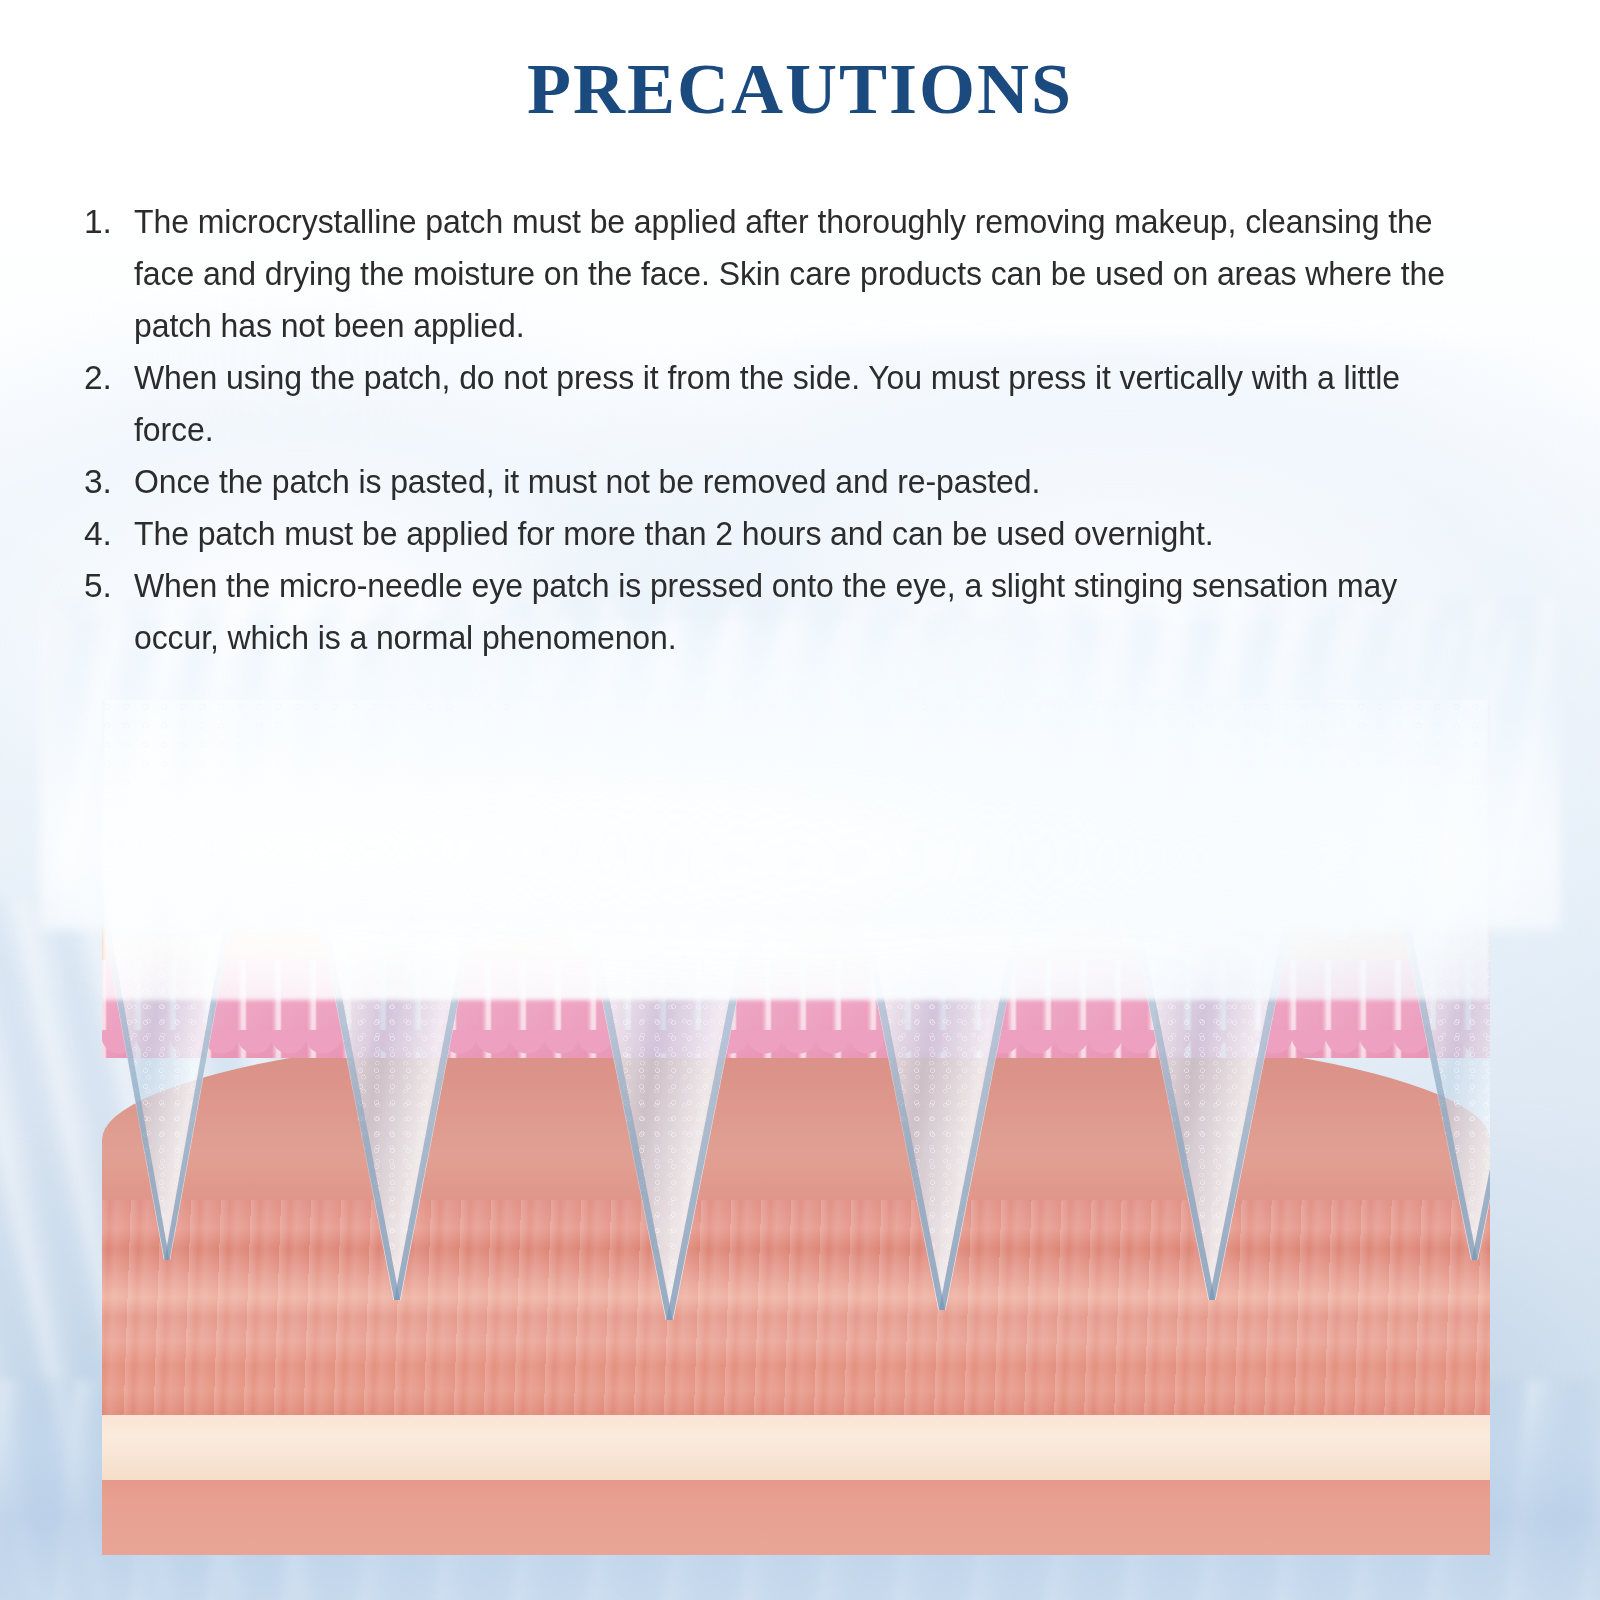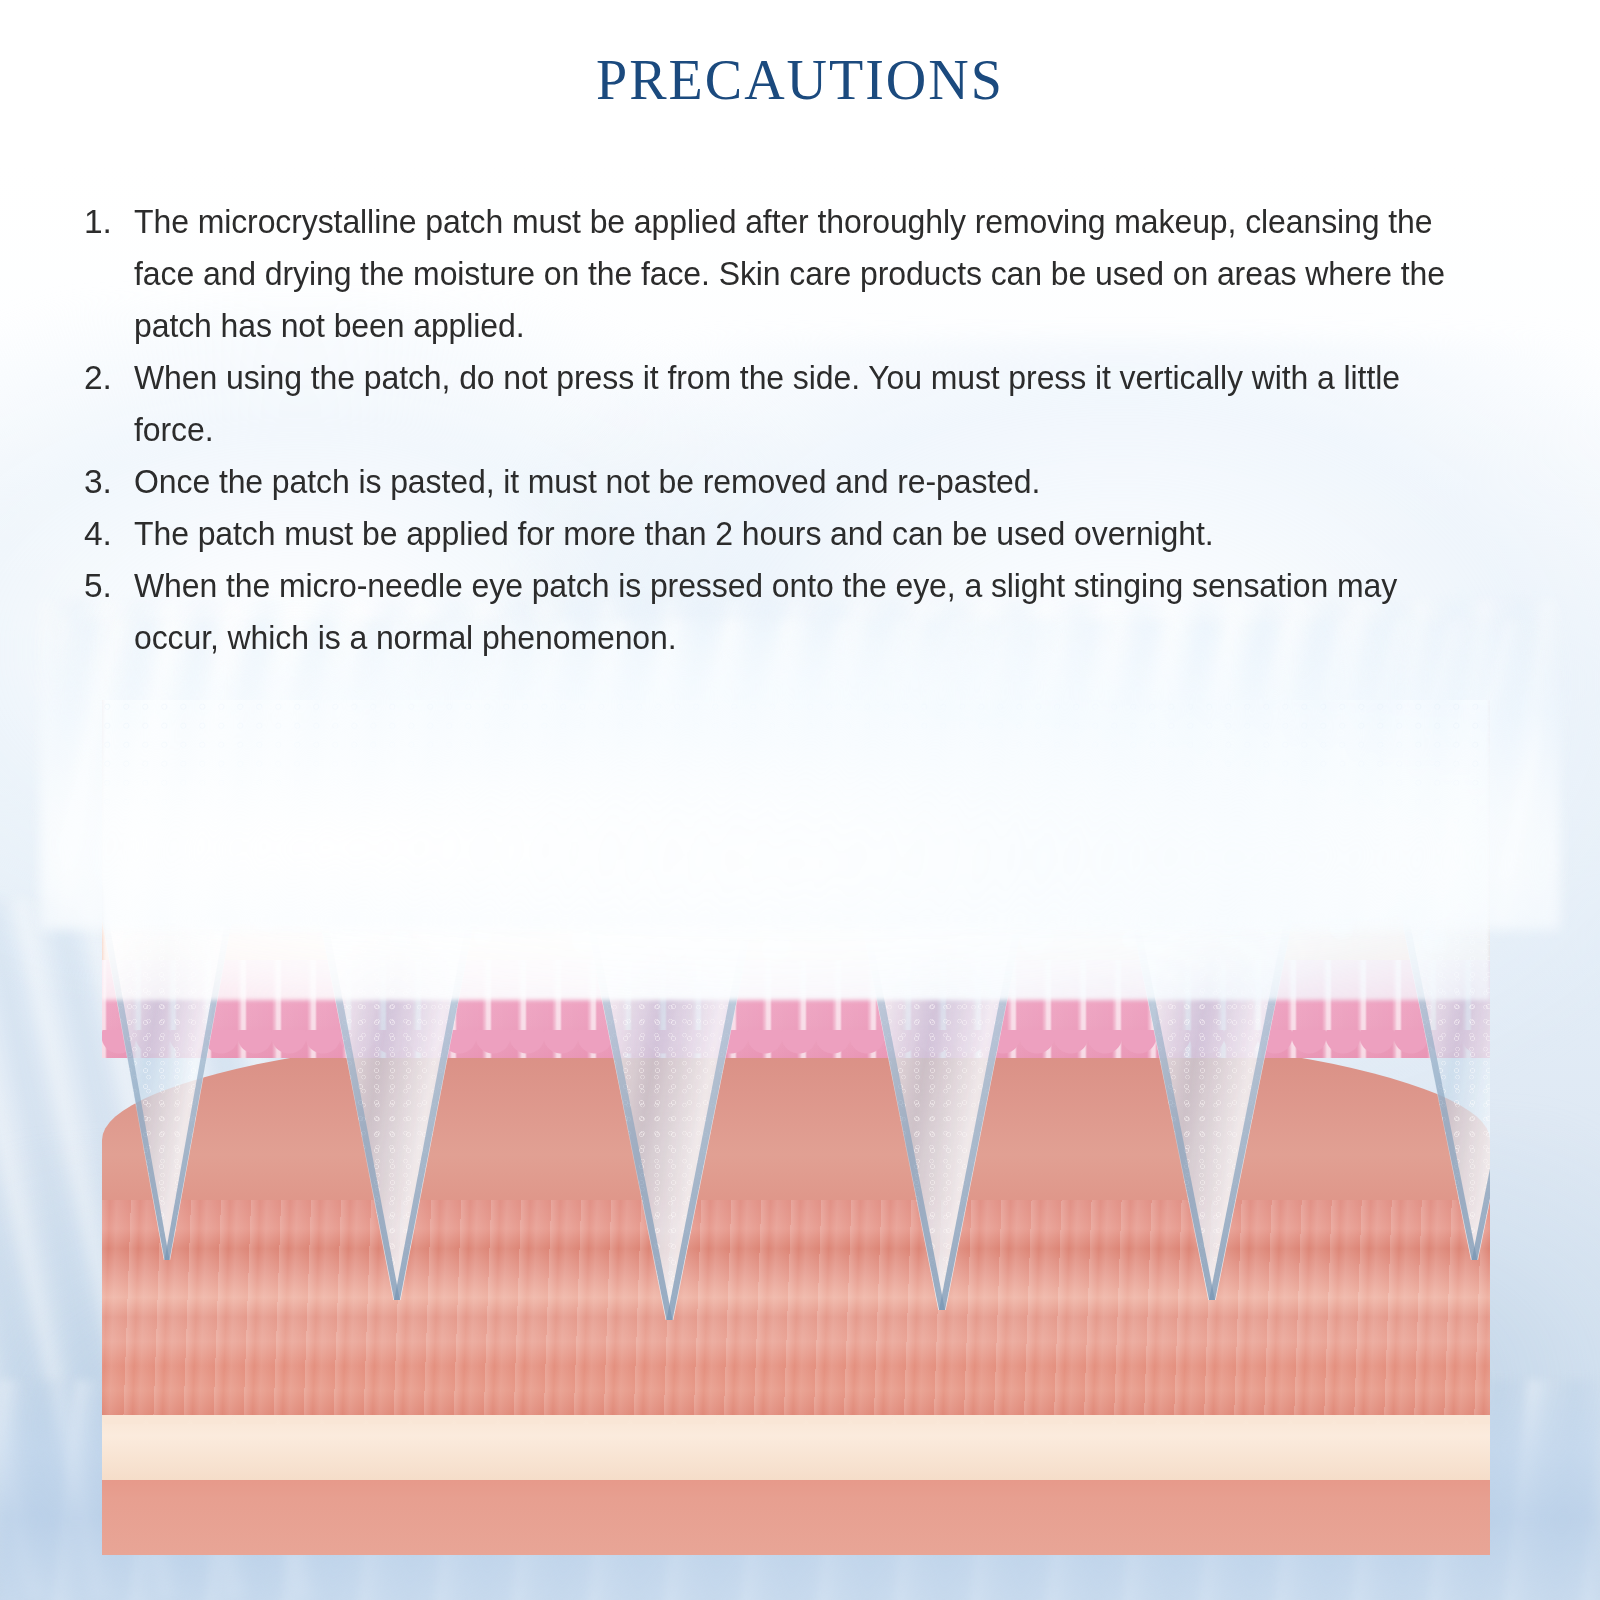--- a/index.html
+++ b/index.html
@@ -80,22 +80,22 @@
     filter: blur(7px);
   }
 
   
   #title {
     position: absolute;
     left: 0; right: 0;
     top: 48px;
     text-align: center;
     font-family: "Liberation Serif", "DejaVu Serif", serif;
-    font-weight: normal;
-    font-size: 56px;
+    font-weight: bold;
+    font-size: 72px;
     letter-spacing: 2px;
     color: #1b4a7e;
     z-index: 6;
     text-shadow: 0 1px 0 rgba(255,255,255,0.6);
   }
 
   
   #precaution-list {
     position: absolute;
     left: 84px;

